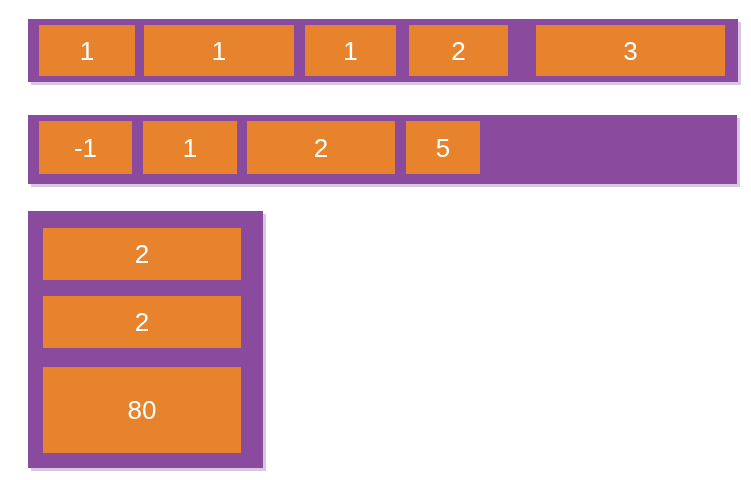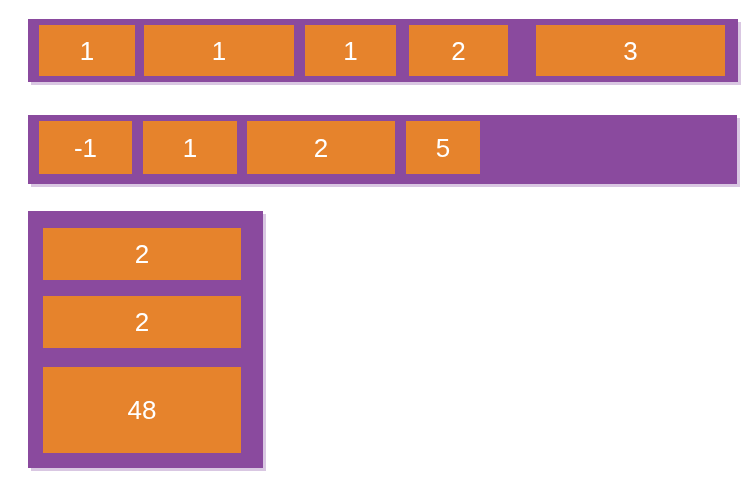--- a/index.html
+++ b/index.html
@@ -74,16 +74,16 @@
   <div class="flex-container row2">
     <div class="flex-item r2i1">-1</div>
     <div class="flex-item r2i2">1</div>
     <div class="flex-item r2i3">2</div>
     <div class="flex-item r2i4">5</div>
   </div>
 
   <div class="flex-container col1">
     <div class="flex-item c1i1">2</div>
     <div class="flex-item c1i2">2</div>
-    <div class="flex-item c1i3">48</div>
+    <div class="flex-item c1i3">80</div>
   </div>
 
 </div>
 
 </body></html>

